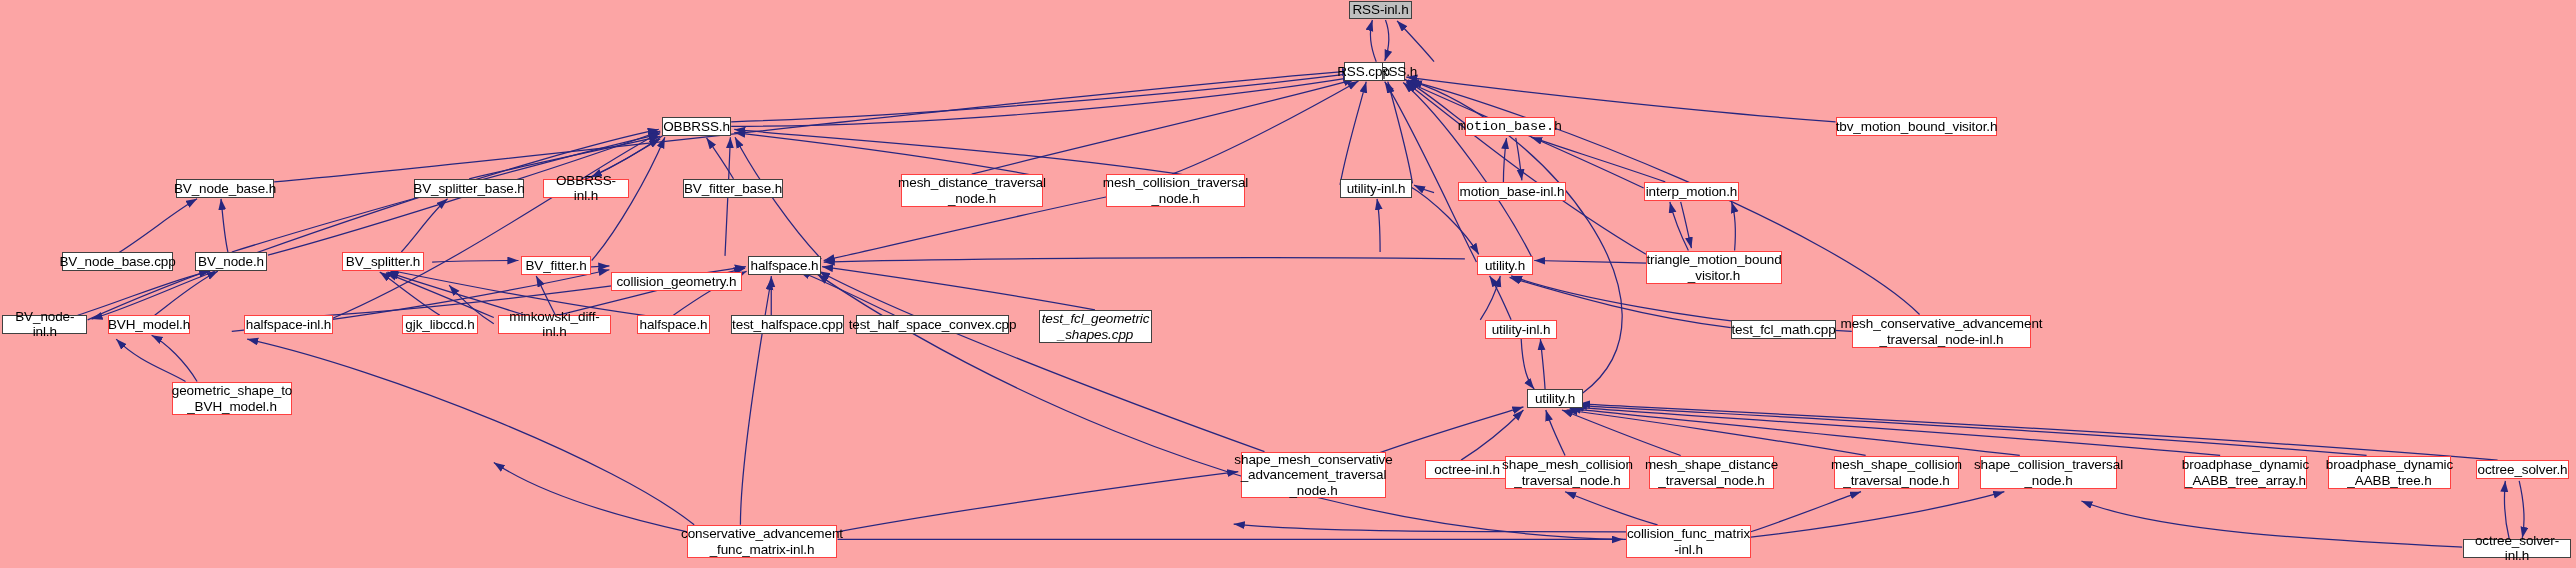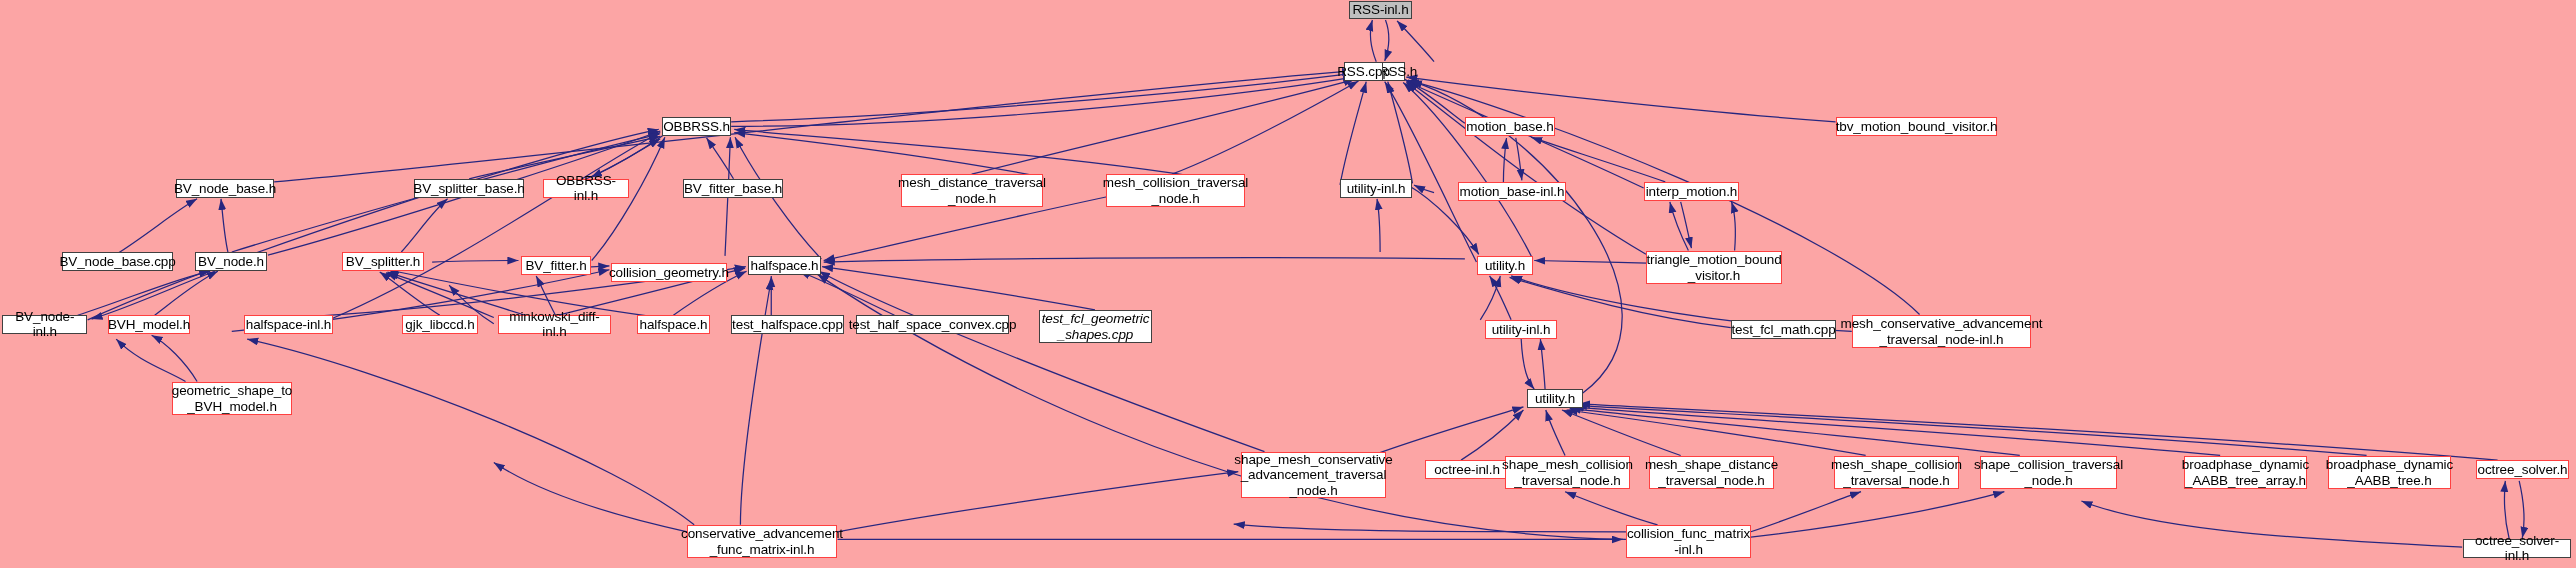--- a/index.html
+++ b/index.html
@@ -169,38 +169,38 @@
       <path d="M1086,700 C1500,700 1900,700 2105,700"></path>
       <path d="M900,681 C800,600 500,480 320,440"></path>
     </g>
   </svg>
 
   <div id="nodes">
       <div class="node root" style="left: 1349px; top: 0.8px; width: 63px; height: 18.5px;">RSS-inl.h</div>
       <div class="node black" style="left: 1356px; top: 62px; width: 49px; height: 18.5px; padding-left: 35px;">RSS.h</div>
       <div class="node black" style="left: 1344px; top: 62px; width: 39px; height: 18.5px;">RSS.cpp</div>
       <div class="node black" style="left: 662px; top: 117px; width: 69px; height: 18.5px;">OBBRSS.h</div>
-      <div class="node red" style="left: 1465px; top: 117px; width: 90px; height: 18.5px;">motion_base.h</div>
+      <div class="node red" style="left: 1465px; top: 117px; width: 90px; height: 18.5px; font-family: Liberation Mono, monospace;">motion_base.h</div>
       <div class="node red" style="left: 1836px; top: 117px; width: 161px; height: 18.5px;">tbv_motion_bound_visitor.h</div>
       <div class="node black" style="left: 176px; top: 179px; width: 98px; height: 18.5px;">BV_node_base.h</div>
       <div class="node black" style="left: 414px; top: 179px; width: 110px; height: 18.5px;">BV_splitter_base.h</div>
       <div class="node red" style="left: 543px; top: 179px; width: 86px; height: 18.5px;">OBBRSS-inl.h</div>
       <div class="node black" style="left: 683px; top: 179px; width: 100px; height: 18.5px;">BV_fitter_base.h</div>
       <div class="node red" style="left: 901px; top: 174px; width: 142px; height: 33px;">mesh_distance_traversal
 _node.h</div>
       <div class="node red" style="left: 1106px; top: 174px; width: 139px; height: 33px;">mesh_collision_traversal
 _node.h</div>
       <div class="node black" style="left: 1340px; top: 179px; width: 72px; height: 18.5px;">utility-inl.h</div>
       <div class="node red" style="left: 1458px; top: 182px; width: 108px; height: 18.5px;">motion_base-inl.h</div>
       <div class="node red" style="left: 1644px; top: 182px; width: 95px; height: 18.5px;">interp_motion.h</div>
       <div class="node black" style="left: 62px; top: 252px; width: 111px; height: 18.5px;">BV_node_base.cpp</div>
       <div class="node black" style="left: 195px; top: 252px; width: 72px; height: 18.5px;">BV_node.h</div>
       <div class="node red" style="left: 342px; top: 252px; width: 82px; height: 18.5px;">BV_splitter.h</div>
       <div class="node red" style="left: 521px; top: 256px; width: 70px; height: 18.5px;">BV_fitter.h</div>
-      <div class="node red" style="left: 611px; top: 263px; width: 116px; height: 18.5px;">collision_geometry.h</div>
+      <div class="node red" style="left: 611px; top: 272px; width: 131px; height: 18.5px;">collision_geometry.h</div>
       <div class="node black" style="left: 748px; top: 256px; width: 73px; height: 18.5px;">halfspace.h</div>
       <div class="node red" style="left: 1477px; top: 256px; width: 56px; height: 18.5px;">utility.h</div>
       <div class="node red" style="left: 1646px; top: 251px; width: 136px; height: 33px;">triangle_motion_bound
 _visitor.h</div>
       <div class="node black" style="left: 2.3px; top: 315px; width: 85px; height: 18.5px;">BV_node-inl.h</div>
       <div class="node red" style="left: 108px; top: 315px; width: 82px; height: 18.5px;">BVH_model.h</div>
       <div class="node red" style="left: 244px; top: 315px; width: 89px; height: 18.5px;">halfspace-inl.h</div>
       <div class="node red" style="left: 402px; top: 315px; width: 76px; height: 18.5px;">gjk_libccd.h</div>
       <div class="node red" style="left: 498px; top: 315px; width: 113px; height: 18.5px;">minkowski_diff-inl.h</div>
       <div class="node red" style="left: 637px; top: 315px; width: 73px; height: 18.5px;">halfspace.h</div>

